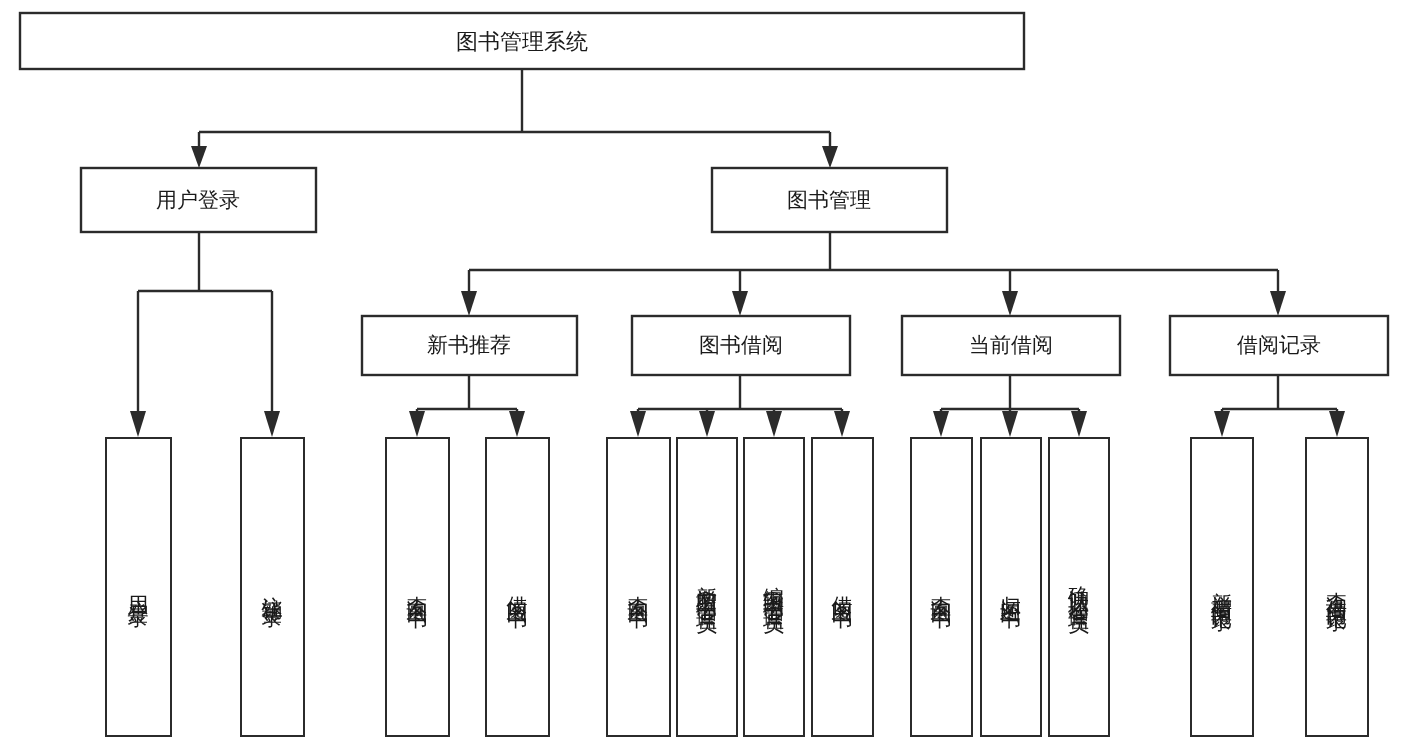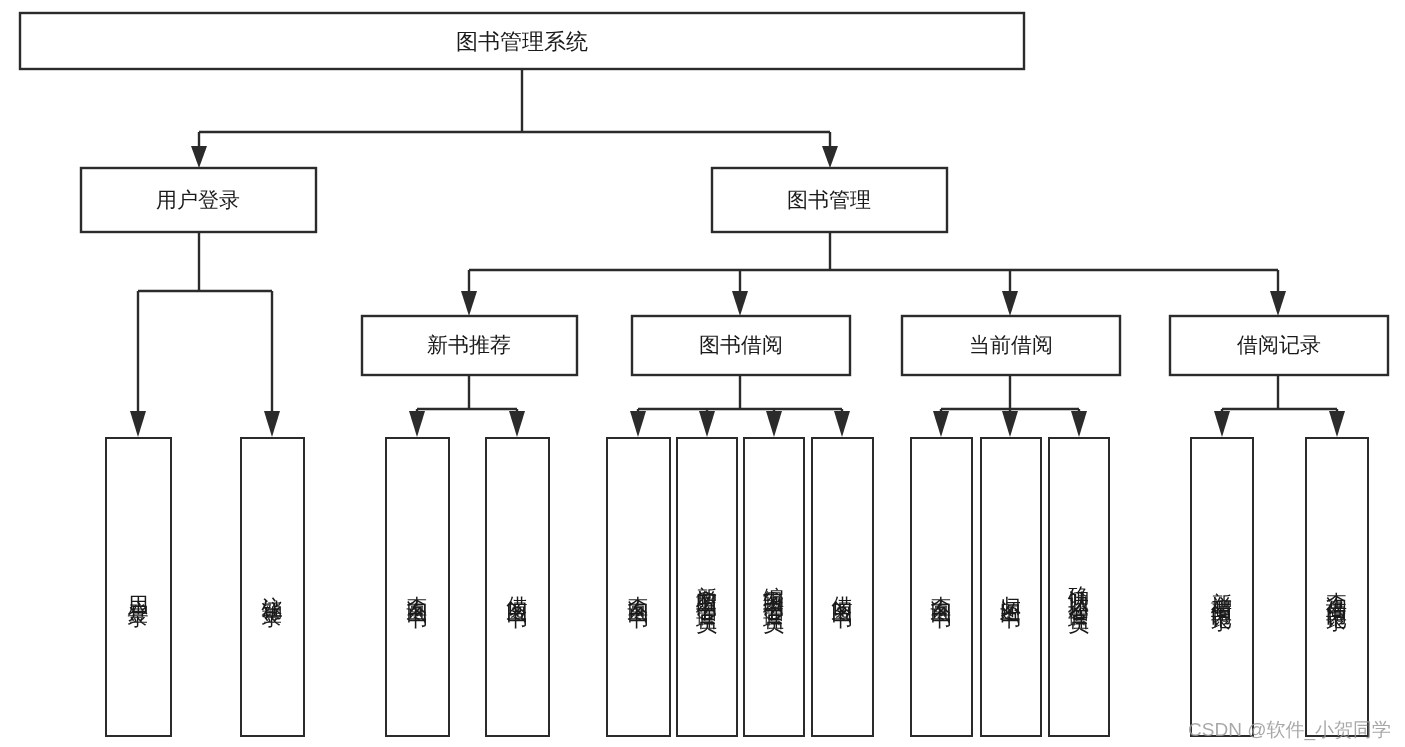--- a/index.html
+++ b/index.html
@@ -247,15 +247,14 @@
   </div>
 
   <div class="leaf-box" style="left:1190px; top:437px; width:64px; height:300px;">
     <span class="leaf-text">新增借阅记录</span>
   </div>
 
   <div class="leaf-box" style="left:1305px; top:437px; width:64px; height:300px;">
     <span class="leaf-text">查询借阅记录</span>
   </div>
 
-  <div class="watermark">CSDN @软件_小贺同学</div>
 
 </div>
 
 </body></html>

